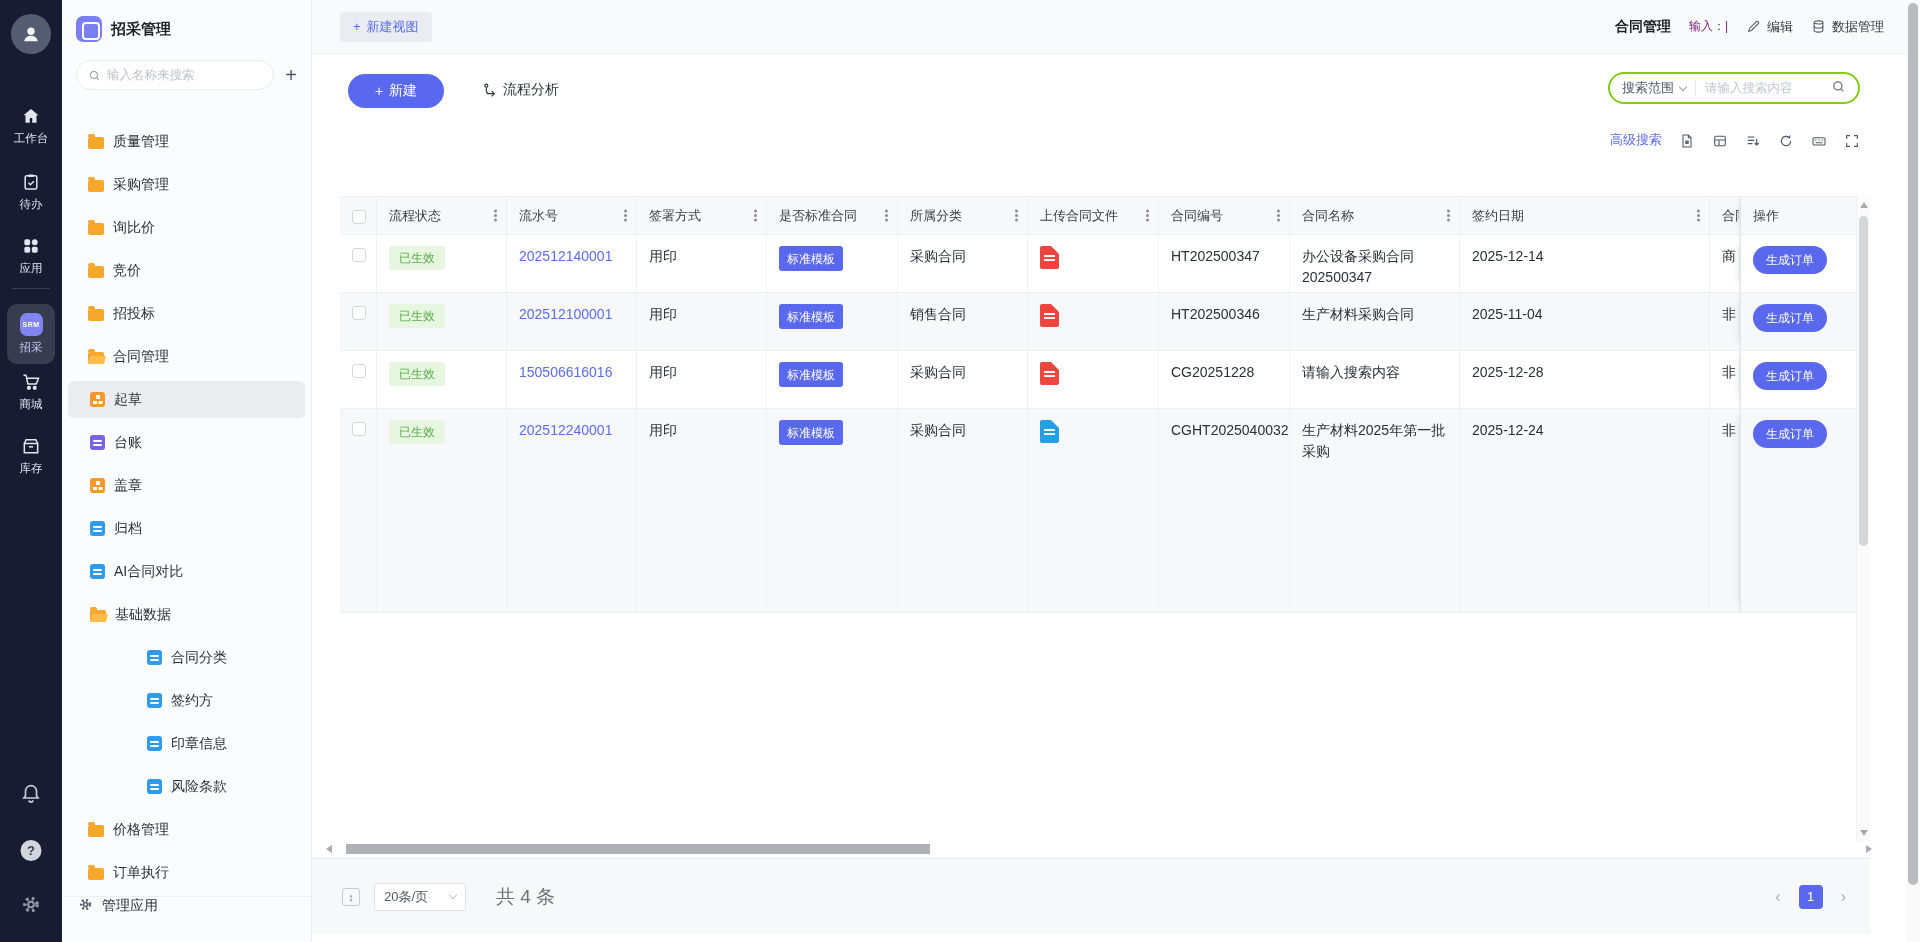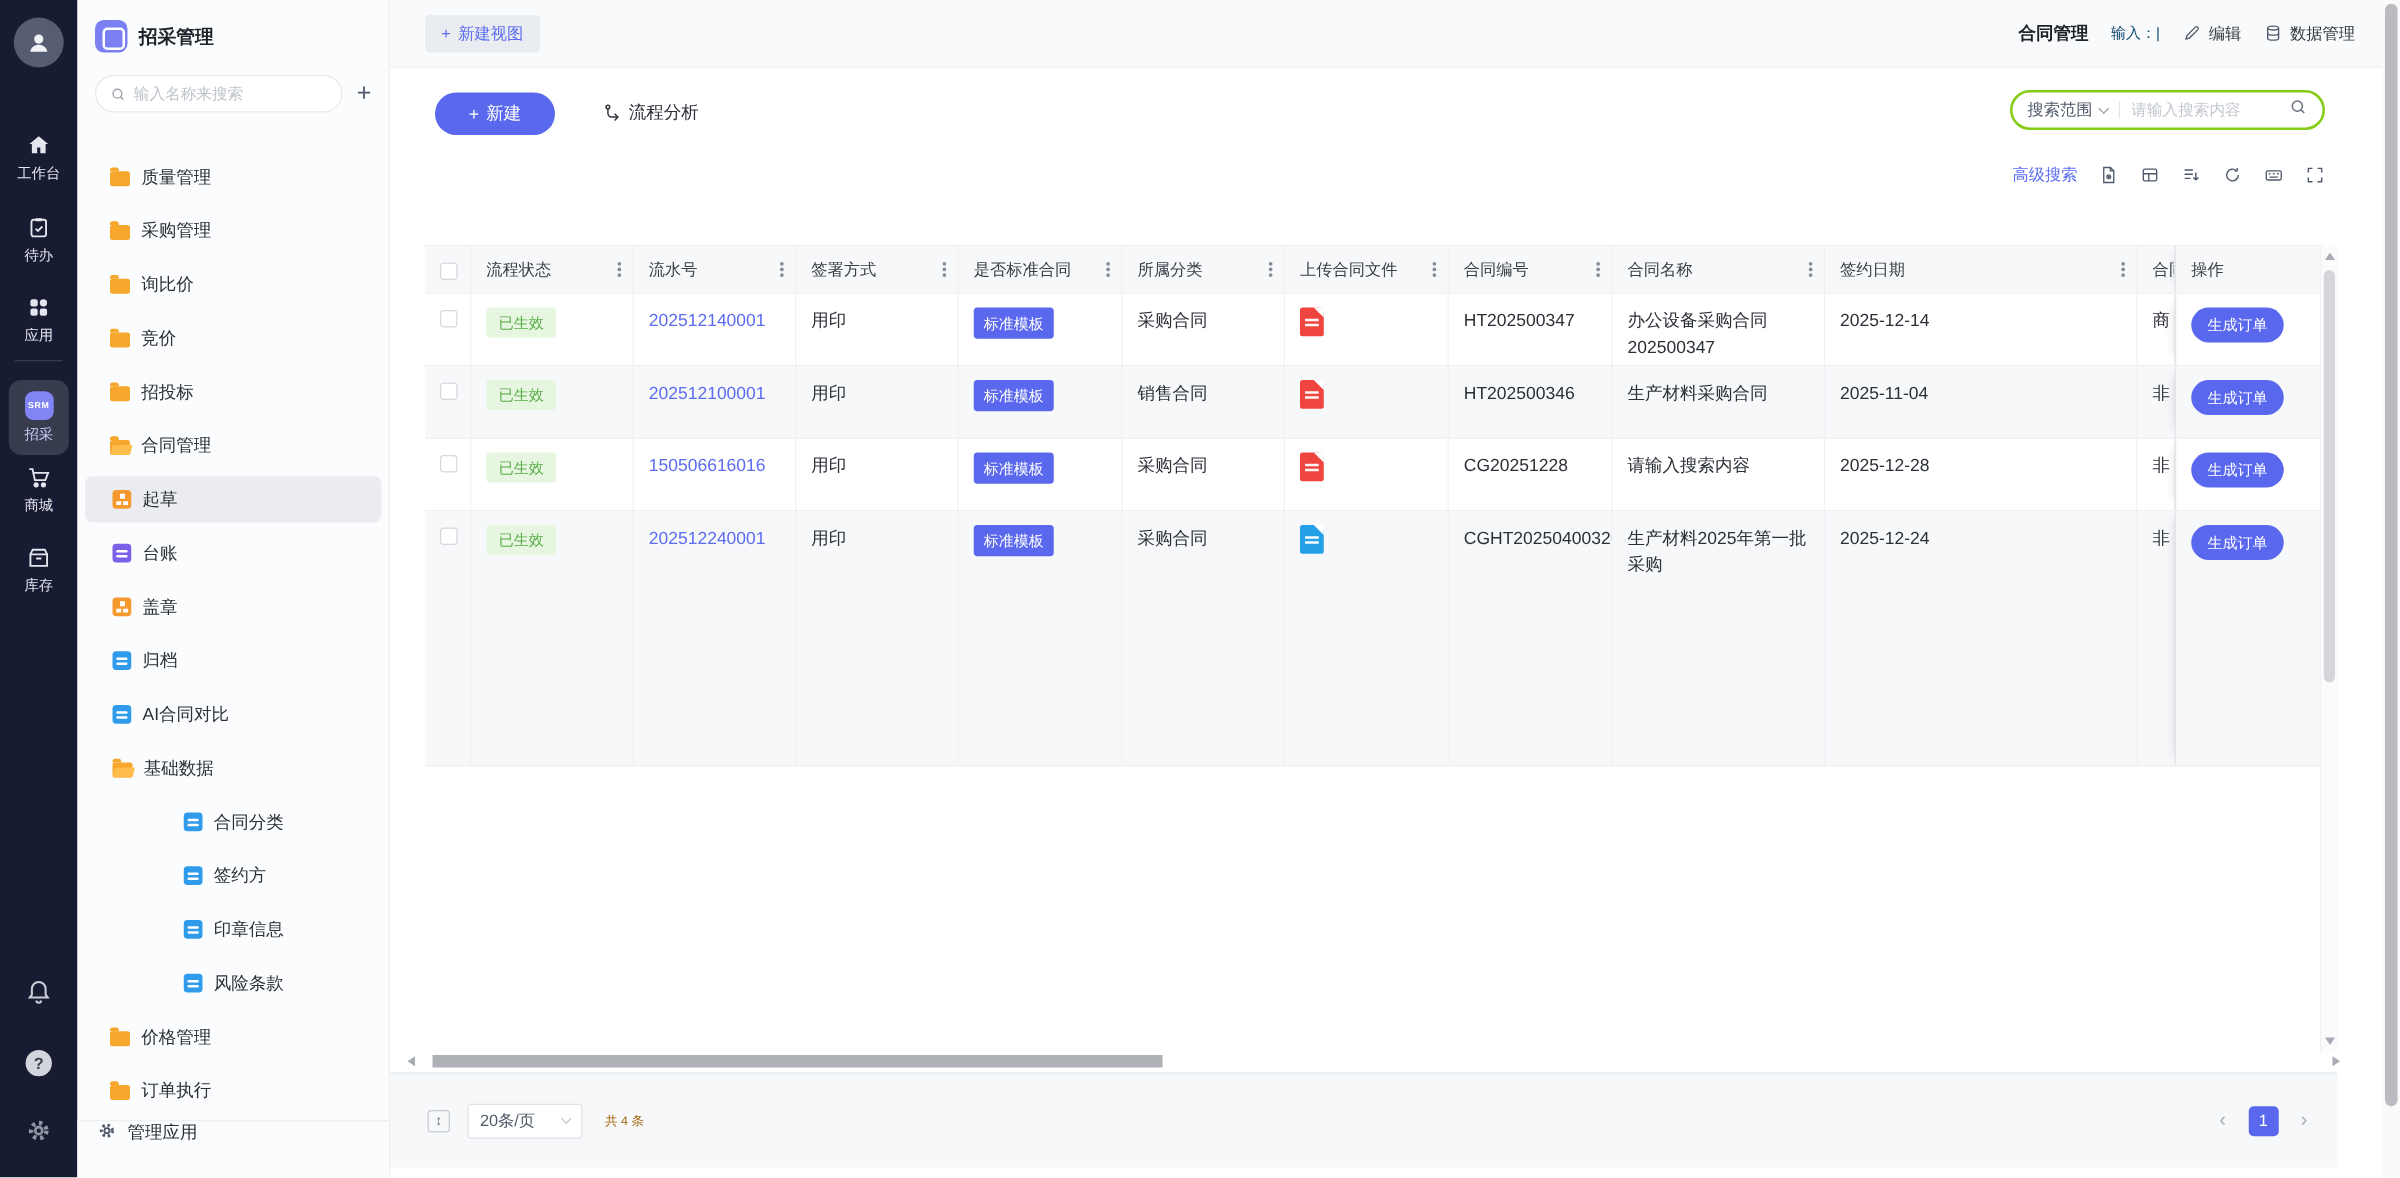--- a/index.html
+++ b/index.html
@@ -47,35 +47,35 @@
   .flow::after{content:"";position:absolute;left:3px;bottom:3px;width:3.5px;height:3.5px;background:#fff;box-shadow:5.5px 0 0 #fff}
   .sb-foot{position:absolute;bottom:0;left:0;right:0;height:46px;border-top:1px solid #eef0f2;background:#fbfcfd;display:flex;align-items:flex-start;gap:9px;padding:0 16px;font-size:14px;cursor:pointer}
   .sb-foot svg{width:15px;height:15px;color:#4e5969}
 
   
   .content{position:relative;flex:1;height:100%;background:#fff}
   .topstrip{position:absolute;top:0;left:0;right:14px;height:54px;background:#f9fafb;border-bottom:1px solid #eef0f3;display:flex;align-items:center;justify-content:space-between;padding:0 22px 0 28px}
   .chip{display:flex;align-items:center;gap:6px;background:#e9ecf1;border-radius:4px;padding:6px 13px;font-size:13px;color:var(--link,#5b6cf0);cursor:pointer}
   .top-actions{display:flex;align-items:center;gap:18px}
   .tt{font-size:14px;font-weight:bold;color:#1d2129}
-  .hint{font-size:12px;color:#0c4a6e}
+  .hint{font-size:12px;color:#701a75}
   .tact{display:flex;align-items:center;gap:6px;font-size:13px;color:#33373d;cursor:pointer}
   .tact svg{width:15px;height:15px;color:#4e5969}
 
   .newbtn{position:absolute;left:36px;top:74px;width:96px;height:34px;border:none;border-radius:17px;background:var(--accent,#5a68ee);color:#fff;font-size:14px;display:flex;align-items:center;justify-content:center;gap:6px;cursor:pointer;font-family:inherit}
   .flowbtn{position:absolute;left:170px;top:81px;display:flex;align-items:center;gap:5px;font-size:14px;color:#2b2f36;cursor:pointer}
   .flowbtn svg{width:16px;height:16px;color:#33373d}
   .searchpill{position:absolute;top:72px;right:60px;width:252px;height:32px;border:2px solid #84cc16;border-radius:16px;background:#fff;display:flex;align-items:center;padding:0 12px}
   .scope{display:flex;align-items:center;gap:6px;font-size:13px;color:#4e5969;white-space:nowrap;cursor:pointer}
   .chev{width:6px;height:6px;border-right:1.4px solid #9aa0a8;border-bottom:1.4px solid #9aa0a8;transform:rotate(45deg);margin-top:-3px}
   .vr{width:1px;height:14px;background:#e4e6ea;margin:0 9px}
   .searchpill input{flex:1;min-width:0;border:0;outline:0;font-size:12.5px;font-family:inherit}
   .searchpill input::placeholder{color:#c3c7cf}
   .mag svg{width:15px;height:15px;color:#6b7280}
-  .toolrow{position:absolute;top:131px;right:60px;display:flex;align-items:center;gap:17px}
+  .toolrow{position:absolute;top:131px;right:60px;display:flex;align-items:flex-end;gap:17px}
   .adv{font-size:13px;color:var(--link,#5b6cf0);cursor:pointer}
   .tbi{color:#4e5969;cursor:pointer;line-height:0}
   .tbi svg{width:16px;height:16px}
 
   
   .table{position:absolute;left:28px;top:196px;width:1516px;border-top:1px solid #eef0f2}
   .trow{display:grid;grid-template-columns:37px 130px 130px 130px 131px 130px 131px 131px 170px 250px 30px 116px}
   .thead{height:38px;background:#f7f8fa;border-bottom:1px solid #eef0f2}
   .thead .cell{display:flex;align-items:center;justify-content:space-between;font-size:13px;color:#383d45;padding:0 9px 0 12px;border-right:1px solid #eef0f2;overflow:hidden}
   .kebab{flex:none;width:3px;height:3px;border-radius:50%;background:#868c98;box-shadow:0 -4.5px 0 #868c98,0 4.5px 0 #868c98;cursor:pointer}
@@ -108,21 +108,21 @@
   .htrack{flex:1;position:relative;height:10px}
   .hs-thumb{position:absolute;left:6px;top:0;width:584px;height:10px;background:#aeb1b6;cursor:grab}
   .pagescroll{position:absolute;top:0;right:0;width:14px;height:942px;background:#fafafa}
   .ps-thumb{position:absolute;left:2px;top:3px;width:10px;height:882px;background:#b9bbc0;border-radius:5px;cursor:grab}
 
   
   .pagebar{position:absolute;top:858px;left:0;width:1558px;height:76px;background:#f7f8fa;border-top:1px solid #e8eaed;display:flex;align-items:center;gap:14px;padding:0 24px 0 30px}
   .rh-icon{width:18px;height:18px;border:1px solid #c7cad0;border-radius:3px;color:#6d737c;font-size:11px;display:flex;align-items:center;justify-content:center;cursor:pointer;background:transparent}
   .psel{width:92px;height:28px;border:1px solid #e0e2e7;border-radius:3px;background:#fff;display:flex;align-items:center;justify-content:space-between;padding:0 9px;font-size:13px;color:#4e5969;cursor:pointer}
   .psel .chev{border-color:#c3c7cf}
-  .ptotal{font-size:10px;color:#a16207;margin-left:4px}
+  .ptotal{font-size:19px;color:#737373;margin-left:16px}
   .pager{margin-left:auto;display:flex;align-items:center;gap:18px}
   .pg-arrow{color:#a9aeb6;font-size:16px;cursor:pointer;line-height:1}
   .pg-num{width:24px;height:24px;border-radius:4px;background:var(--accent,#5a68ee);color:#fff;font-size:13px;display:flex;align-items:center;justify-content:center;cursor:pointer}
 </style>
 </head>
 <body>
 
 <div class="page">
 
   <div class="rail">

